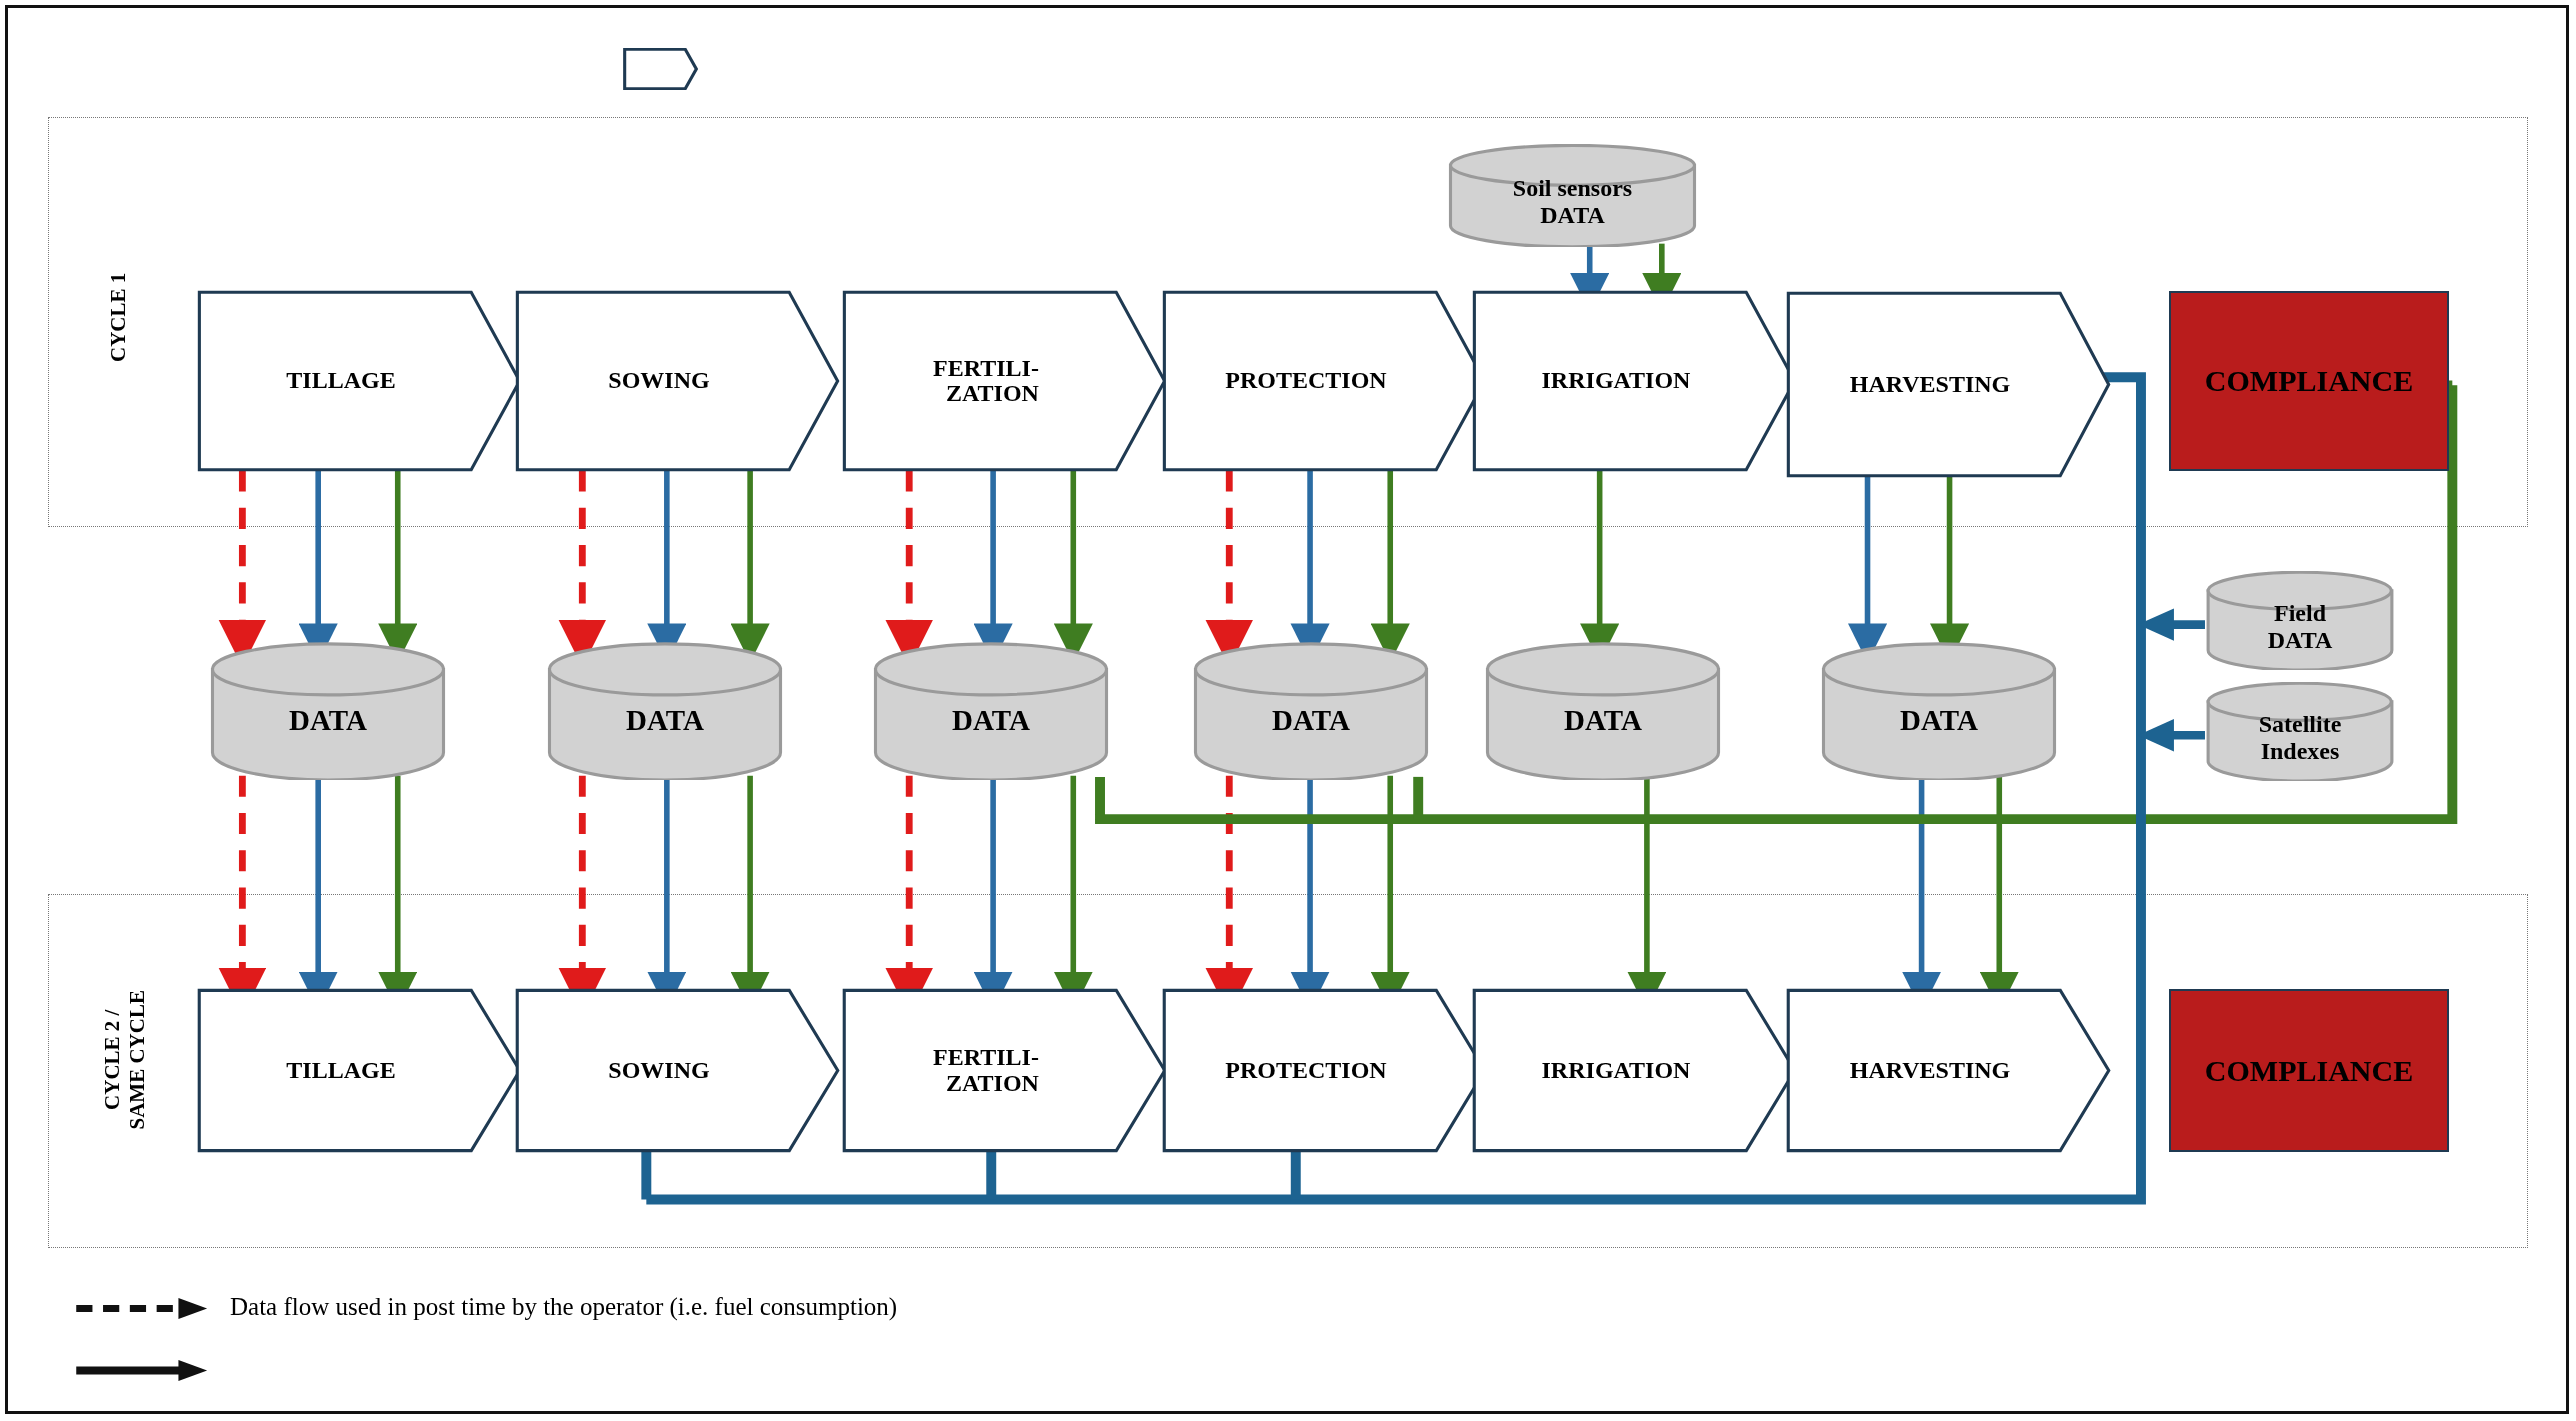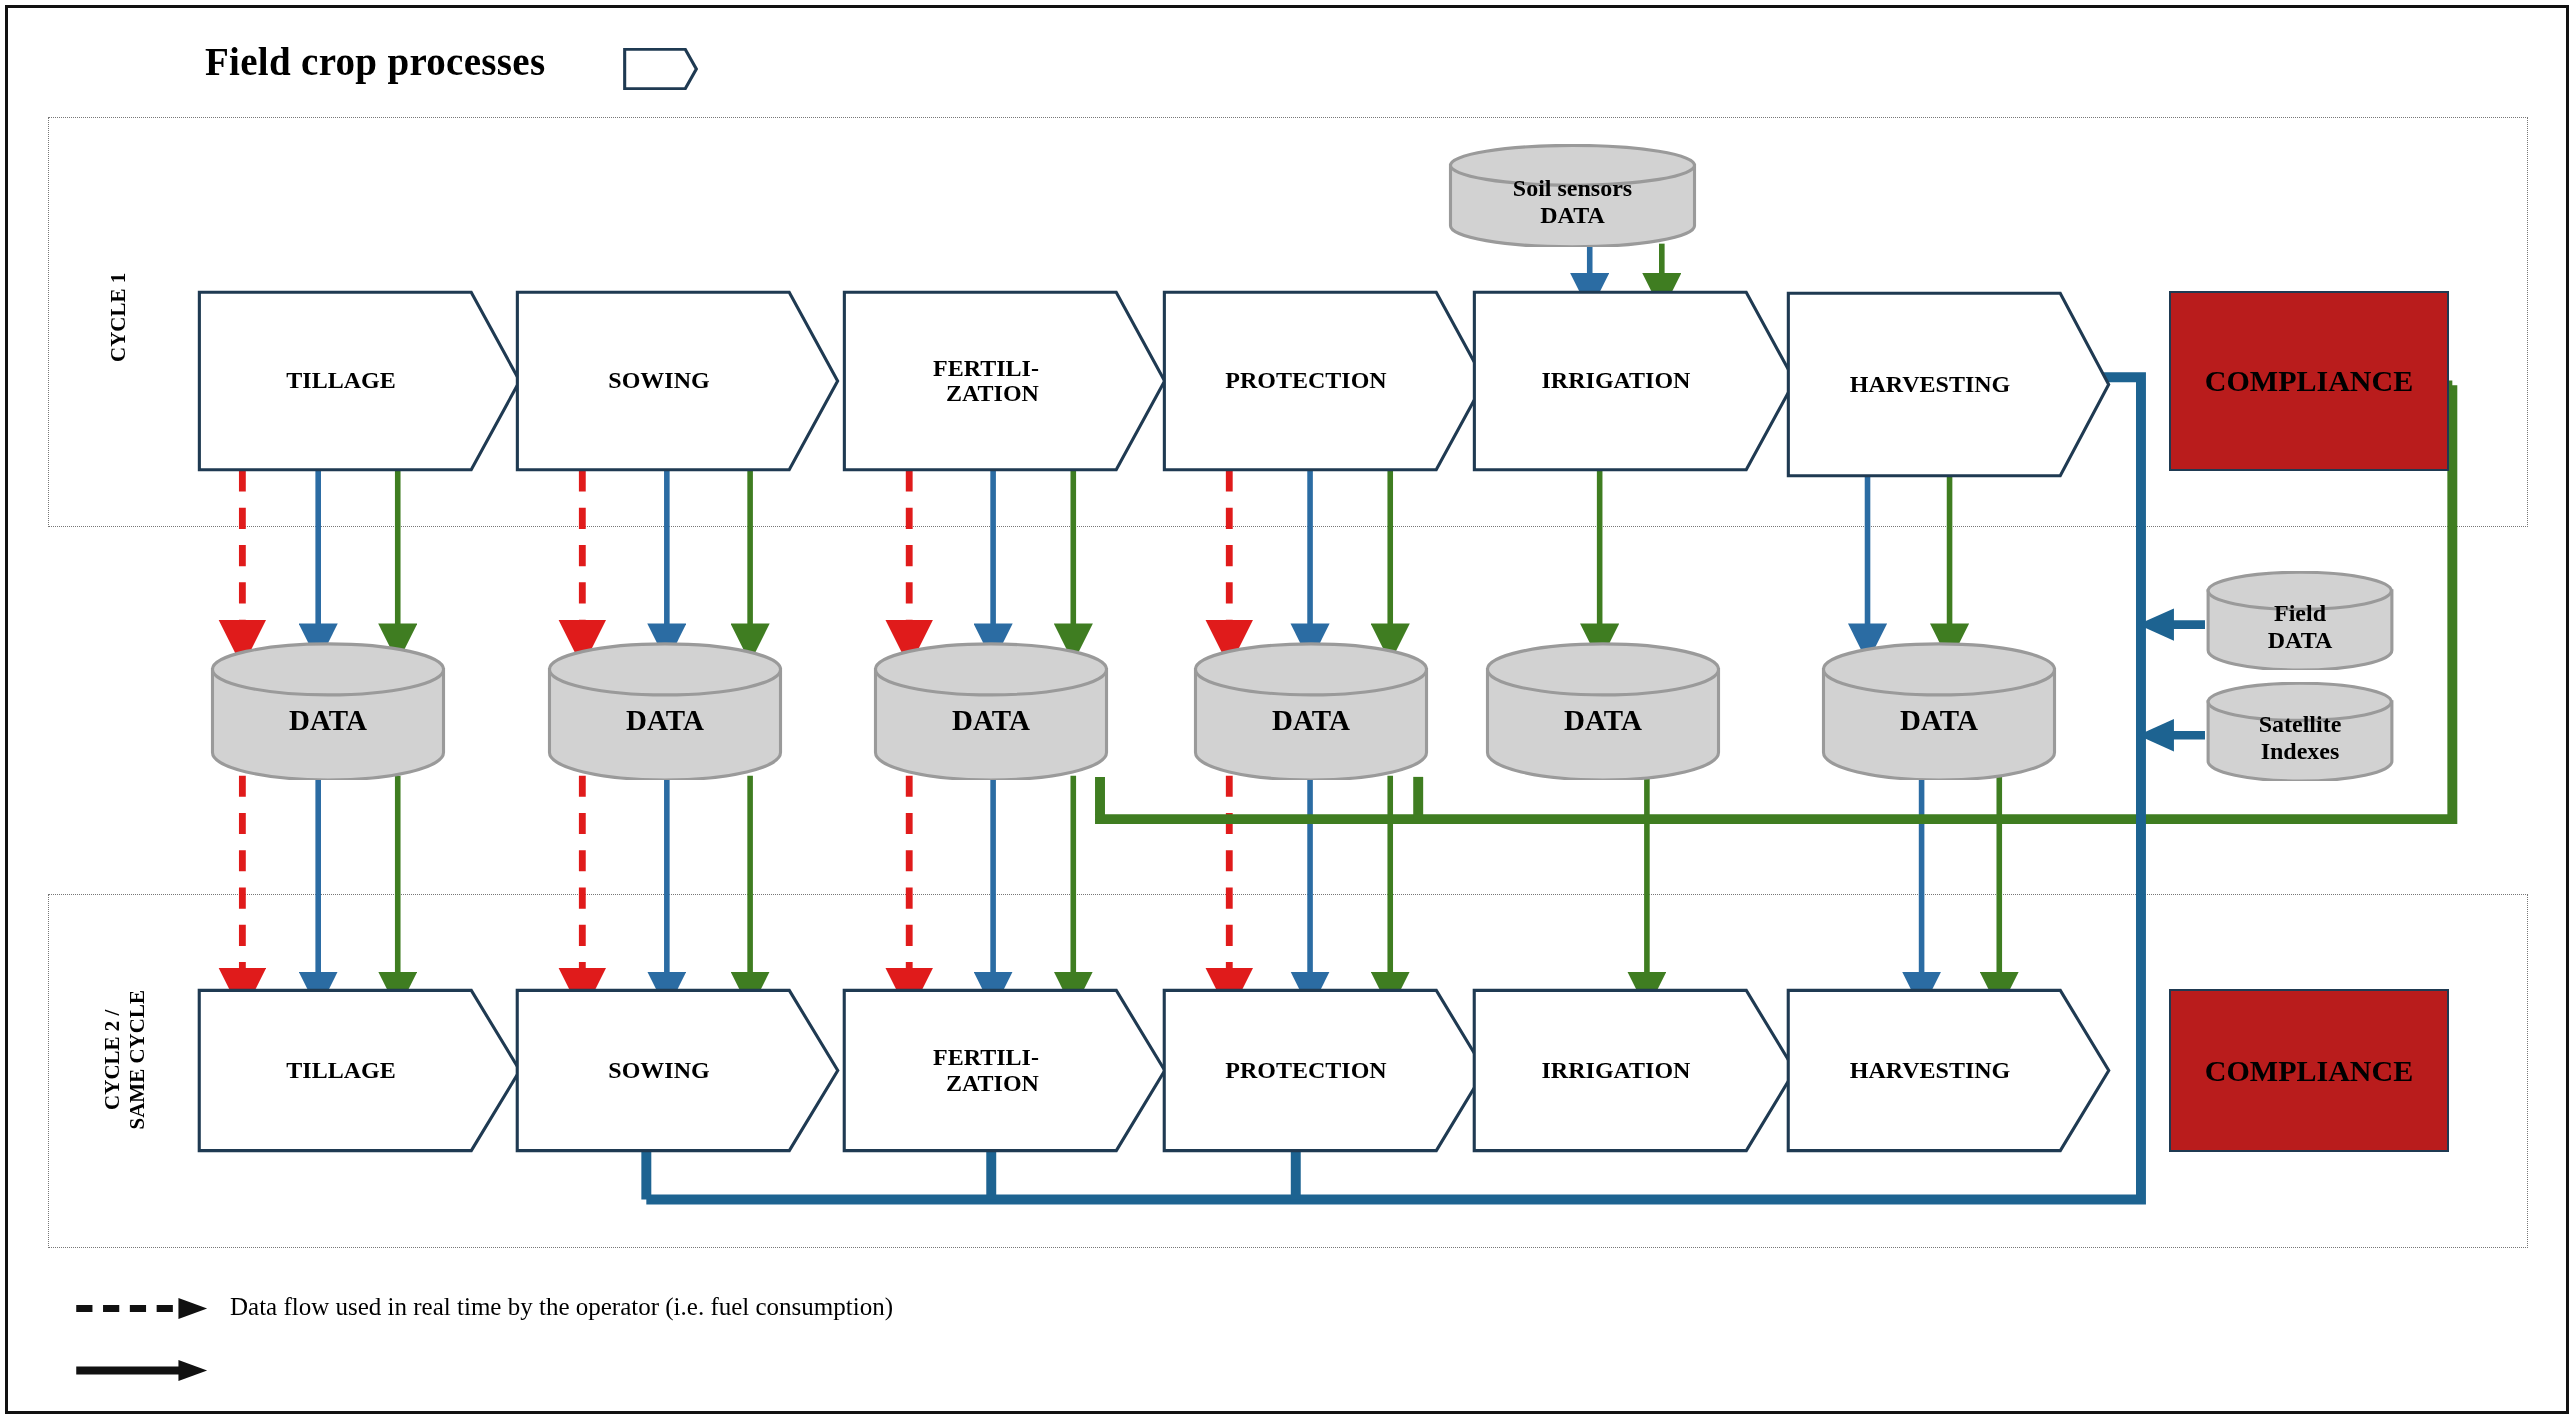--- a/index.html
+++ b/index.html
@@ -25,21 +25,20 @@
   .legend-row{position:absolute;font-size:25px;color:#000;white-space:nowrap;}
   .legend-txt{position:absolute;font-size:25px;color:#000;white-space:nowrap;}
 </style>
 </head>
 <body>
 
 <div id="page">
 
   <div class="outer-border"></div>
 
-  <div class="title">Field crop processes</div>
   <div class="title-chevron">
     <svg width="75" height="42" viewBox="0 0 120 68">
       <polygon points="2,2 100,2 118,34 100,66 2,66" fill="#fff" stroke="#1f3a52" stroke-width="5"></polygon>
     </svg>
   </div>
 
   <div class="dashed-region" style="left:48px;top:117px;width:2480px;height:410px;"></div>
   <div class="dashed-region" style="left:48px;top:894px;width:2480px;height:354px;"></div>
 
   <div class="side-label" style="left:25px;top:305px;width:186px;transform:rotate(-90deg);">CYCLE 1</div>
@@ -298,21 +297,21 @@
   <div class="rectbox" style="left:2169px;top:989px;width:280px;height:163px;">
     <span>COMPLIANCE</span>
   </div>
 
   <div class="legend-row" style="left:75px;top:1296px;">
     <svg width="134" height="25" viewBox="0 0 215 40">
       <line x1="2" y1="20" x2="168" y2="20" stroke="#111" stroke-width="11" stroke-dasharray="26 17"></line>
       <path d="M212,20 L166,3 L166,37 z" fill="#111"></path>
     </svg>
   </div>
-  <div class="legend-txt" style="left:230px;top:1293px;">Data flow used in real time by the operator (i.e. fuel consumption)</div>
+  <div class="legend-txt" style="left:230px;top:1293px;">Data flow used in post time by the operator (i.e. fuel consumption)</div>
 
   <div class="legend-row" style="left:75px;top:1358px;">
     <svg width="134" height="25" viewBox="0 0 215 40">
       <line x1="2" y1="20" x2="168" y2="20" stroke="#111" stroke-width="13"></line>
       <path d="M212,20 L166,3 L166,37 z" fill="#111"></path>
     </svg>
   </div>
 
 </div>
 

